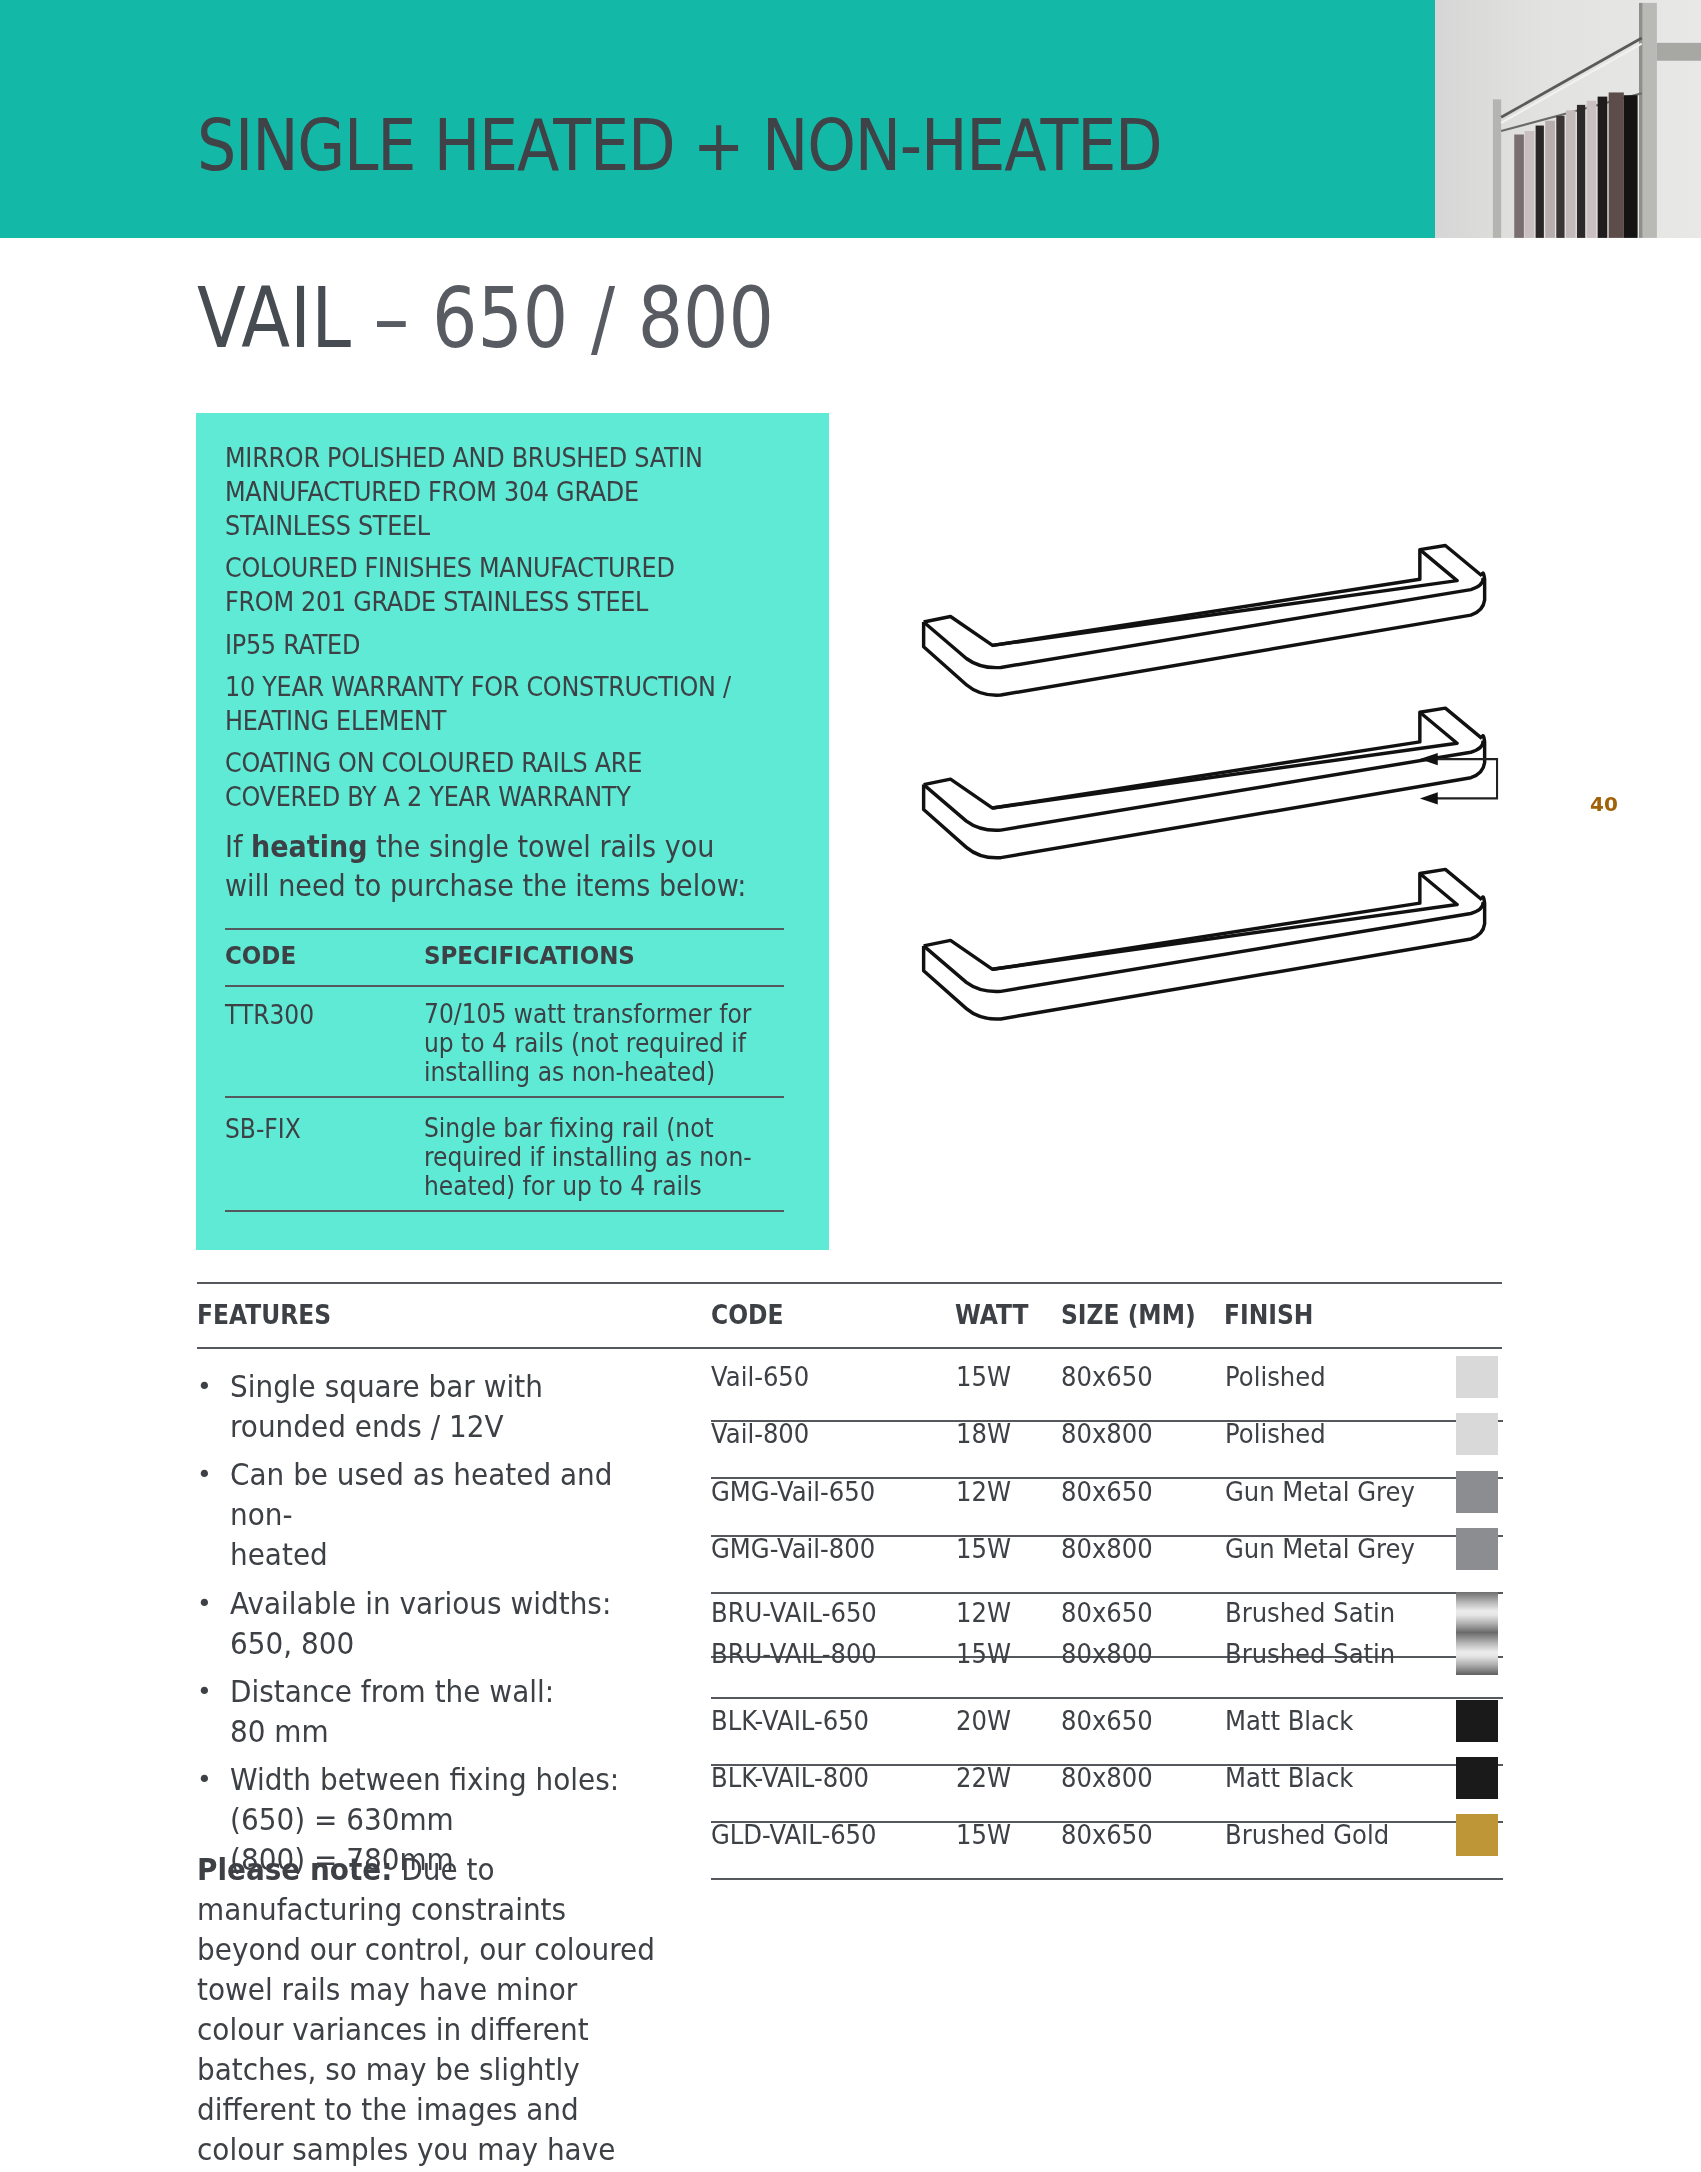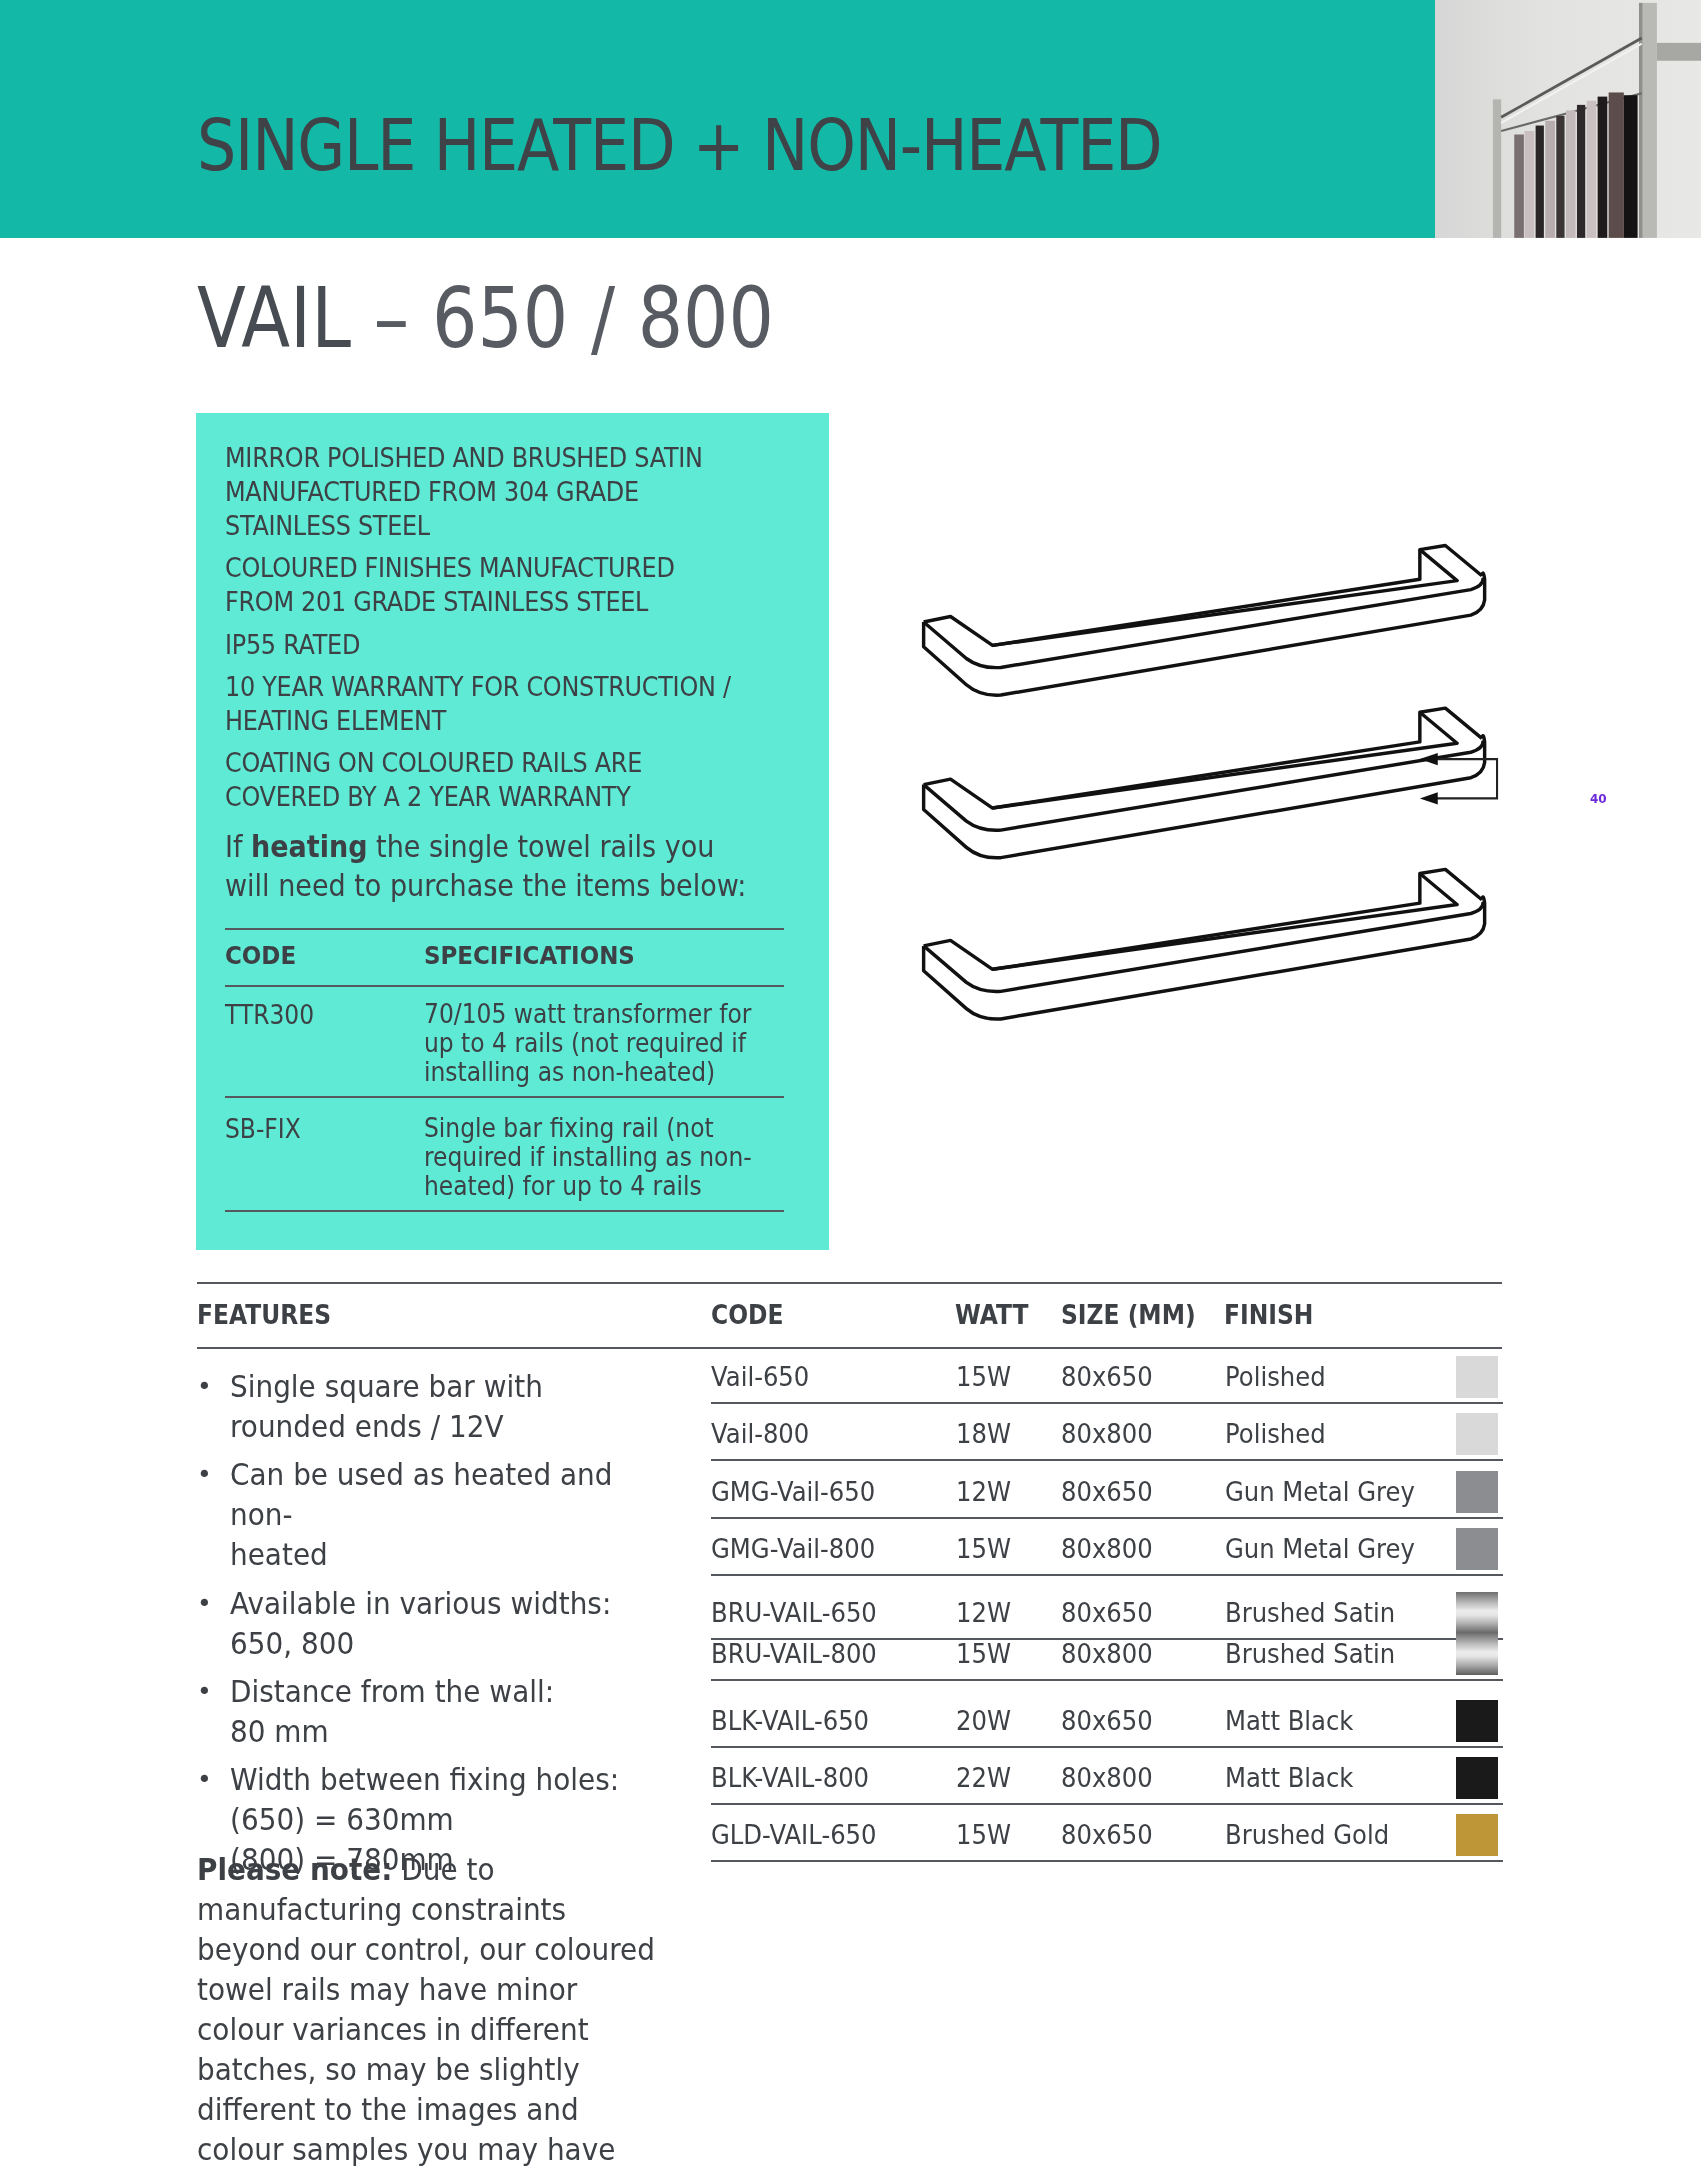--- a/index.html
+++ b/index.html
@@ -39,21 +39,21 @@
 
   .features { position: absolute; left: 197px; top: 1367px; width: 497px; }
   .feature { position: relative; padding-left: 33px; font-size: 30px; line-height: 40px; color: #3d4045; margin-bottom: 8.3px; }
   .feature .bullet { position: absolute; left: 0; top: 0; width: 28px; font-size: 25px; }
   .feature .txt { display: block; transform: scaleX(0.93); transform-origin: left top; white-space: pre-line; }
 
   .note { position: absolute; left: 197px; top: 1850px; width: 510px; font-size: 30px; line-height: 40px; color: #3d4045; transform: scaleX(0.93); transform-origin: left top; }
   .note b { font-weight: bold; }
 
   .spec-table { position: absolute; left: 711px; top: 1349px; width: 792px; }
-  .spec-row { position: absolute; left: 0; width: 792px; height: 55px; text-decoration: underline; }
+  .spec-row { position: absolute; left: 0; width: 792px; height: 73px; text-decoration: underline; }
   .spec-row .rule { position: absolute; left: 0; bottom: 0; width: 792px; height: 2.1px; background: #55585c; }
   .cell { position: absolute; top: 12.4px; font-size: 27px; color: #3d4045; white-space: nowrap; transform: scaleX(0.9); transform-origin: left top; }
   .c-code { left: 0; }
   .c-watt { left: 245px; }
   .c-size { left: 350px; }
   .c-finish { left: 514px; }
   .swatch { position: absolute; left: 745px; top: 7px; width: 42px; height: 42px; }
 </style>
 </head>
 <body>
@@ -140,21 +140,21 @@
       </g>
     </defs>
     <use href="#rail" x="0" y="40"></use>
     <use href="#rail" x="0" y="276"></use>
     <use href="#rail" x="0" y="510"></use>
 
     <polyline points="760,331 850,331 850,388 760,388" fill="none" stroke="#222" stroke-width="3"></polyline>
     <polygon points="738,331 764,322 764,340" fill="#111"></polygon>
     <polygon points="738,388 764,379 764,397" fill="#111"></polygon>
   </svg>
-  <div style="position:absolute; left:679px; top:261px; font-size:12px; font-weight:bold; color:#6d28d9;">40</div>
+  <div style="position:absolute; left:679px; top:261px; font-size:20px; font-weight:bold; color:#a16207;">40</div>
 </div>
 
 <div class="top-rule"></div>
 <div class="col-head" style="left:197px">FEATURES</div>
 <div class="col-head" style="left:711px">CODE</div>
 <div class="col-head" style="left:955px">WATT</div>
 <div class="col-head" style="left:1061px">SIZE (MM)</div>
 <div class="col-head" style="left:1224px">FINISH</div>
 <div class="head-rule"></div>
 

